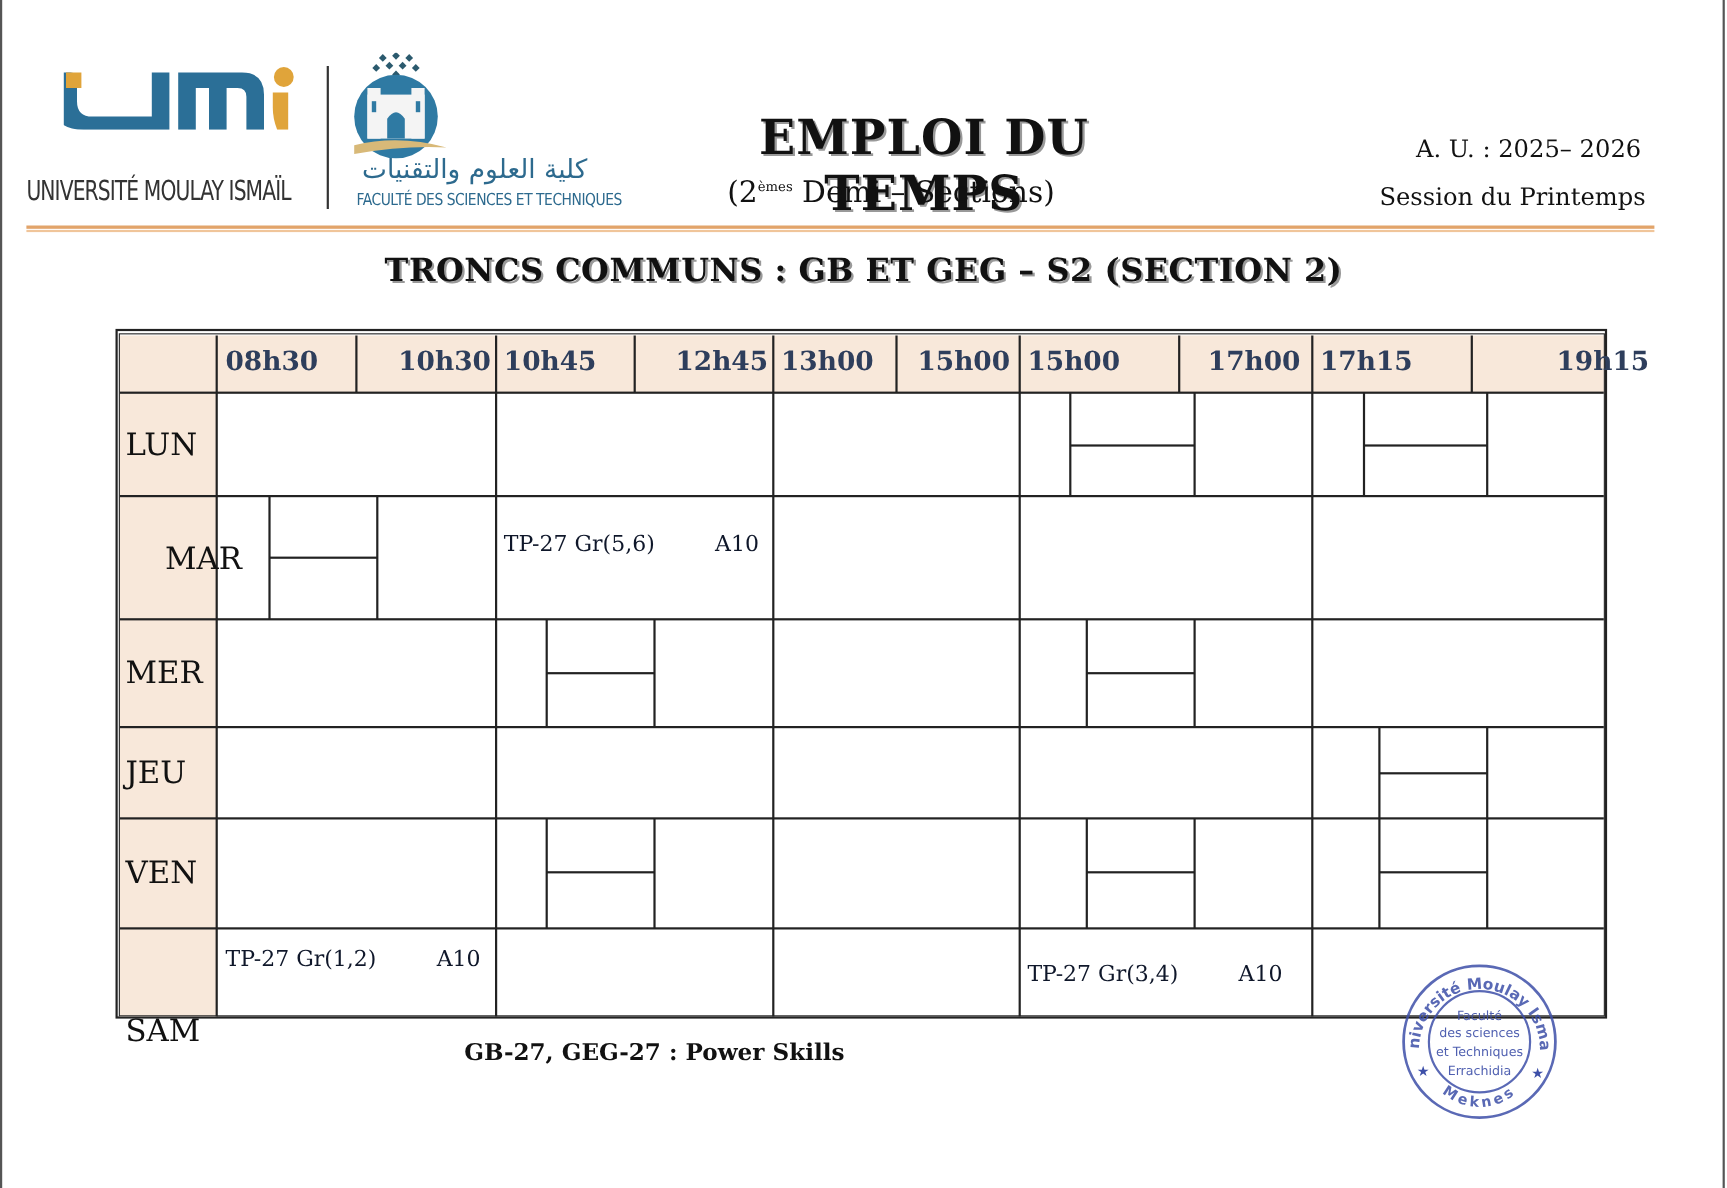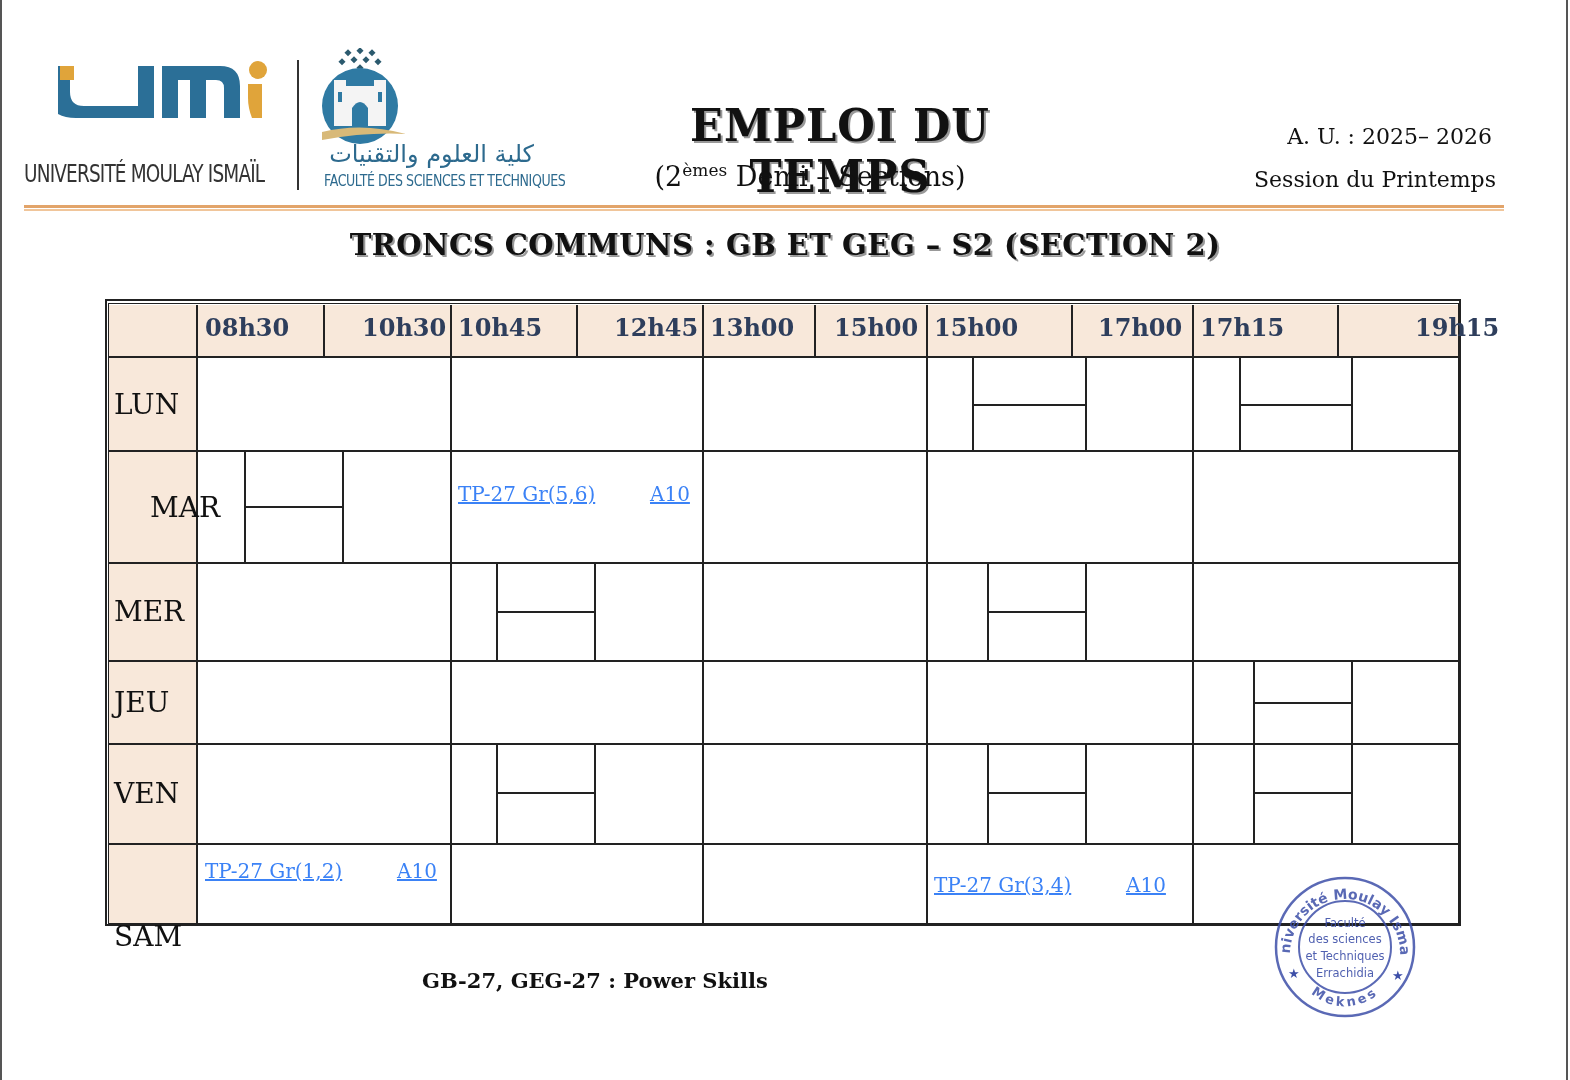--- a/index.html
+++ b/index.html
@@ -14,39 +14,39 @@
   .umi-latin { position:absolute; left:0; top:103px; width:250px; text-align:center; font-family:"DejaVu Sans Condensed","DejaVu Sans", sans-serif; font-size:25px; letter-spacing:-1px; color:#333; transform:scaleX(0.82); transform-origin:left; white-space:nowrap; }
   .logo-divider { position:absolute; left:297px; top:60px; width:2px; height:130px; background:#333; }
   .fst-logo { position:absolute; left:318px; top:48px; width:220px; height:148px; }
   .fst-emblem { position:absolute; left:0; top:0; width:90px; height:96px; }
   .fst-arabic { position:absolute; left:0; top:92px; width:216px; text-align:right; font-family:"DejaVu Sans", sans-serif; font-size:24px; color:#2d6a8e; direction:rtl; }
   .fst-latin { position:absolute; left:6px; top:124px; width:214px; font-family:"DejaVu Sans", sans-serif; font-size:15px; color:#2d6a8e; white-space:nowrap; transform:scaleX(0.84); transform-origin:left; letter-spacing:-0.5px; }
 
   
   .doc-title { position:absolute; left:600px; top:100px; width:480px; text-align:center; font-family:"DejaVu Serif", serif; font-weight:bold; font-size:44px; letter-spacing:1px; color:#111; text-shadow:2px 2px 0 #999; transform:scaleX(0.98); }
   .doc-subtitle { position:absolute; left:600px; top:160px; width:420px; text-align:center; font-family:"DejaVu Serif", serif; font-size:27px; color:#111; }
-  .doc-subtitle sup { font-size:17px;text-align:right; }
+  .doc-subtitle sup { font-size:12px;text-align:right; }
   .au { position:absolute; left:1176px; top:124px; width:316px; text-align:right; font-family:"DejaVu Serif", serif; font-size:22px; color:#111; }
   .session { position:absolute; left:1180px; top:167px; width:316px; text-align:right; font-family:"DejaVu Serif", serif; font-size:22px; color:#111; }
   .rule-1 { position:absolute; left:24px; top:205px; width:1480px; height:3px; background:#e2a46a; }
   .rule-2 { position:absolute; left:24px; top:209px; width:1480px; height:2px; background:#f0c59a; }
 
   .section-title { position:absolute; left:300px; top:228px; width:970px; text-align:center; font-family:"DejaVu Serif", serif; font-weight:bold; font-size:29px; color:#111; text-shadow:2px 2px 0 #999; letter-spacing:0.5px; }
 
   
   .tbl-outer { position:absolute; left:105px; top:299px; width:1356px; height:627px; border:2px solid #222; box-sizing:border-box; }
   .tbl-inner { position:absolute; left:108px; top:303px; width:1351px; height:621px; border:1.5px solid #222; box-sizing:border-box; }
   .hline { position:absolute; height:2px; background:#222; }
   .vline { position:absolute; width:2px; background:#222; }
   .hdr-bg { position:absolute; background:#f8e8da; }
   .hdr-time { position:absolute; font-family:"DejaVu Serif", serif; font-weight:bold; font-size:24px; color:#2e3e5c; top:313px; white-space:nowrap; }
   .day-label { position:absolute; left:114px; font-family:"DejaVu Serif", serif; font-size:28px; color:#111; }
-  .entry { position:absolute; font-family:"DejaVu Serif", serif; font-size:20px; color:#3b82f6; white-space:nowrap;text-decoration:underline; }
-
-  .footnote { position:absolute; left:422px; top:968px; font-family:"DejaVu Serif", serif; font-weight:bold; font-size:21px; color:#111; }
+  .entry { position:absolute; font-family:"DejaVu Serif", serif; font-size:20px; color:#0f172a; white-space:nowrap; }
+
+  .footnote { position:absolute; left:422px; top:944px; font-family:"DejaVu Serif", serif; font-weight:bold; font-size:21px; color:#111; }
 
   
   .stamp { position:absolute; left:1272px; top:874px; width:146px; height:146px; }
 </style>
 </head>
 <body>
 
 <div class="page-edge-left"></div>
 <div class="page-edge-right"></div>
 

